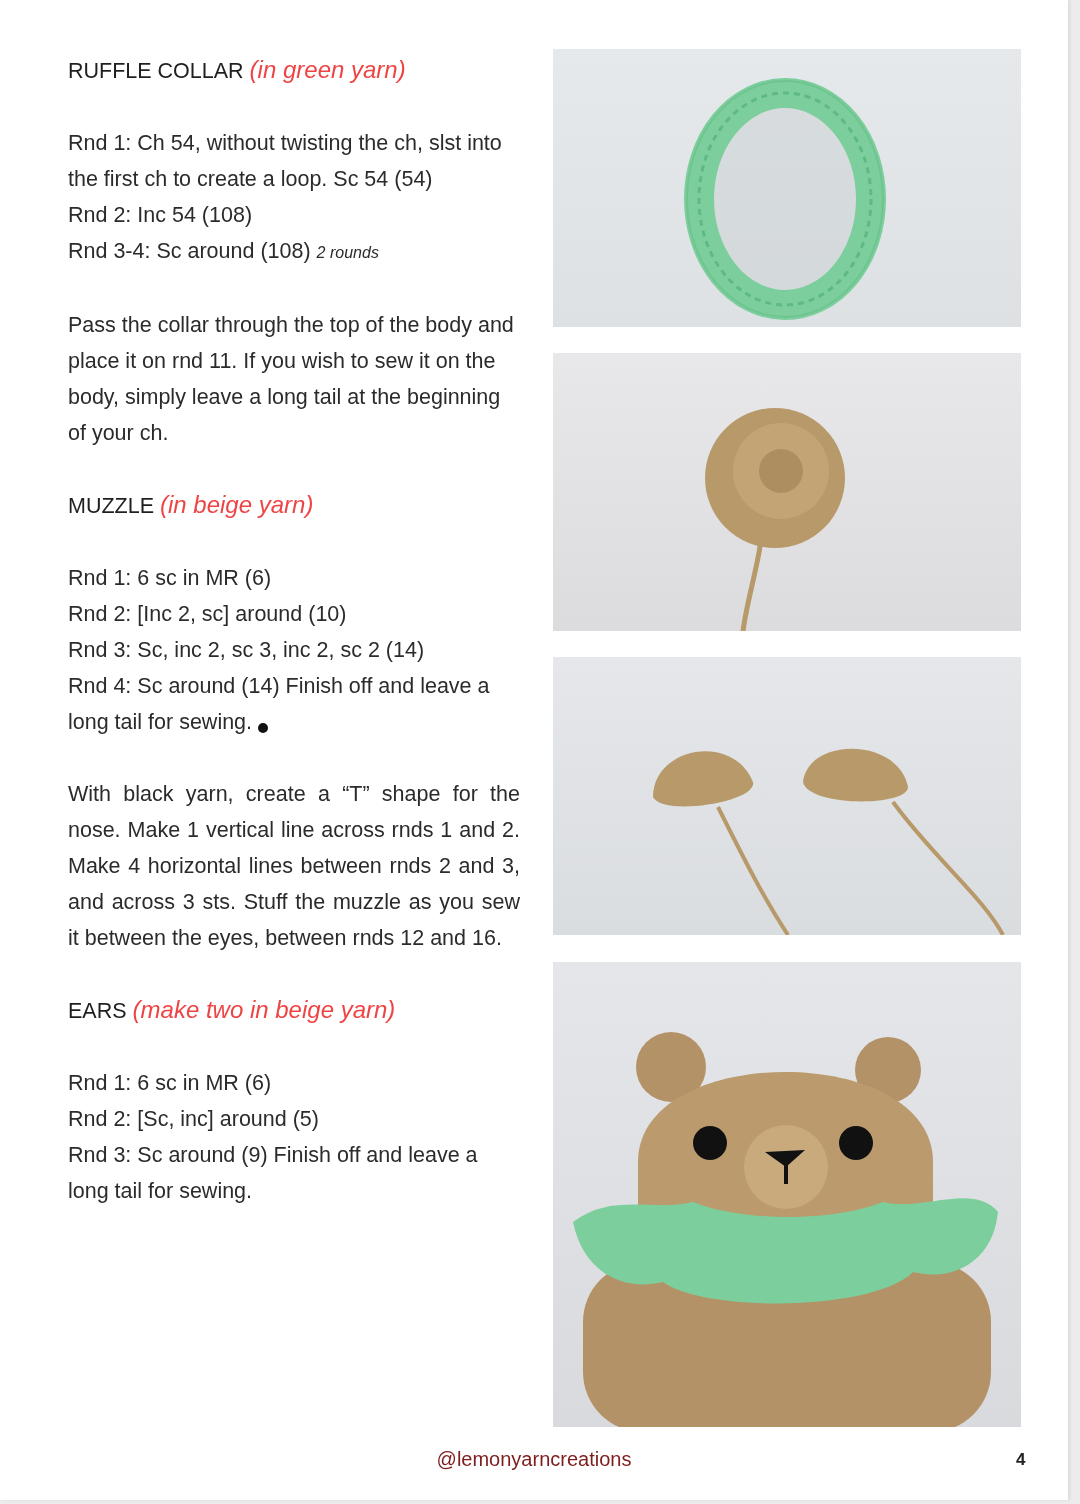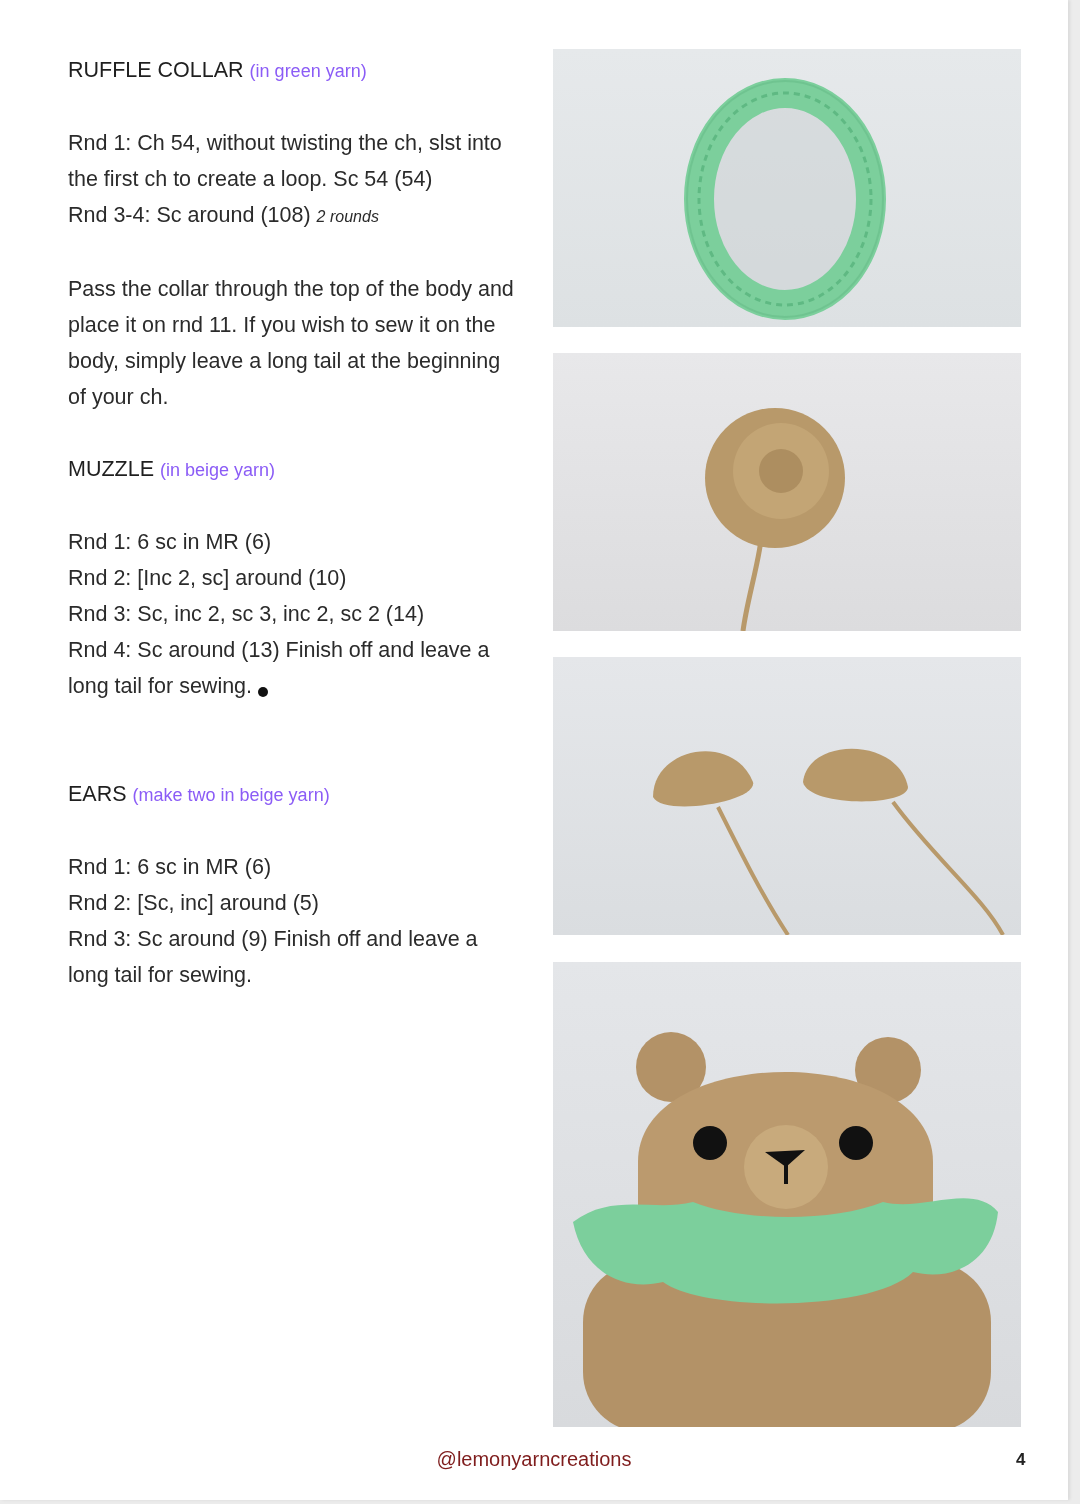--- a/index.html
+++ b/index.html
@@ -6,21 +6,21 @@
     body {
       width: 1080px; height: 1504px; background: #ececec; overflow: hidden;
       font-family: "Liberation Sans", "DejaVu Sans", sans-serif; color: #2b2b2b;
     }
     .page {
       position: absolute; left: 0; top: 0; width: 1068px; height: 1500px; background: #ffffff;
       box-shadow: 2px 0 3px rgba(0,0,0,0.08);
     }
     .col-text { position: absolute; left: 68px; top: 52px; width: 452px; font-size: 21.5px; line-height: 36px; }
     .heading { font-size: 21.5px; line-height: 36px; margin: 0; font-weight: normal; color: #1f1f1f; }
-    .heading .note { font-size: 18px; color: #8b5cf6; }
+    .heading .note { font-style: italic; font-size: 24px; color: #ef4444; }
     .para { margin: 0; }
     .gap { height: 36px; }
     .ital { font-style: italic; font-size: 16px; }
     .bullet-dot { display: inline-block; width: 10px; height: 10px; border-radius: 50%; background: #111; margin-left: 6px; vertical-align: -4px; }
     .justify { text-align: justify; text-align-last: left; }
 
     .photo { position: absolute; left: 553px; width: 468px; background: #e3e6e8; overflow: hidden; }
     .p1 { top: 49px; height: 278px; background: linear-gradient(180deg,#e6e9eb,#dde1e3); }
     .p2 { top: 353px; height: 278px; background: linear-gradient(180deg,#e8e8ea,#dcdcde); }
     .p3 { top: 657px; height: 278px; background: linear-gradient(180deg,#e5e7ea,#dadde0); }
@@ -35,38 +35,40 @@
 
 <div class="page">
 
   <div class="col-text">
     <h2 class="heading">
       <span>RUFFLE COLLAR</span>
       <span class="note">(in green yarn)</span>
     </h2>
     <div class="gap"></div>
     <p class="para">Rnd 1: Ch 54, without twisting the ch, slst into the first ch to create a loop. Sc 54 (54)</p>
+    <p class="para">Rnd 2: Inc 54 (108)</p>
     <p class="para">
       <span>Rnd 3-4: Sc around (108)</span>
       <span class="ital">2 rounds</span>
     </p>
     <div class="gap"></div>
     <p class="para">Pass the collar through the top of the body and place it on rnd 11. If you wish to sew it on the body, simply leave a long tail at the beginning of your ch.</p>
     <div class="gap"></div>
 
     <h2 class="heading">
       <span>MUZZLE</span>
       <span class="note">(in beige yarn)</span>
     </h2>
     <div class="gap"></div>
     <p class="para">Rnd 1: 6 sc in MR (6)</p>
     <p class="para">Rnd 2: [Inc 2, sc] around (10)</p>
     <p class="para">Rnd 3: Sc, inc 2, sc 3, inc 2, sc 2 (14)</p>
-    <p class="para"><span>Rnd 4: Sc around (13) Finish off and leave a long tail for sewing.</span><span class="bullet-dot"></span></p>
+    <p class="para"><span>Rnd 4: Sc around (14) Finish off and leave a long tail for sewing.</span><span class="bullet-dot"></span></p>
     <div class="gap"></div>
+    <p class="para justify">With black yarn, create a “T” shape for the nose. Make 1 vertical line across rnds 1 and 2. Make 4 horizontal lines between rnds 2 and 3, and across 3 sts. Stuff the muzzle as you sew it between the eyes, between rnds 12 and 16.</p>
     <div class="gap"></div>
 
     <h2 class="heading">
       <span>EARS</span>
       <span class="note">(make two in beige yarn)</span>
     </h2>
     <div class="gap"></div>
     <p class="para">Rnd 1: 6 sc in MR (6)</p>
     <p class="para">Rnd 2: [Sc, inc] around (5)</p>
     <p class="para">Rnd 3: Sc around (9) Finish off and leave a long tail for sewing.</p>

